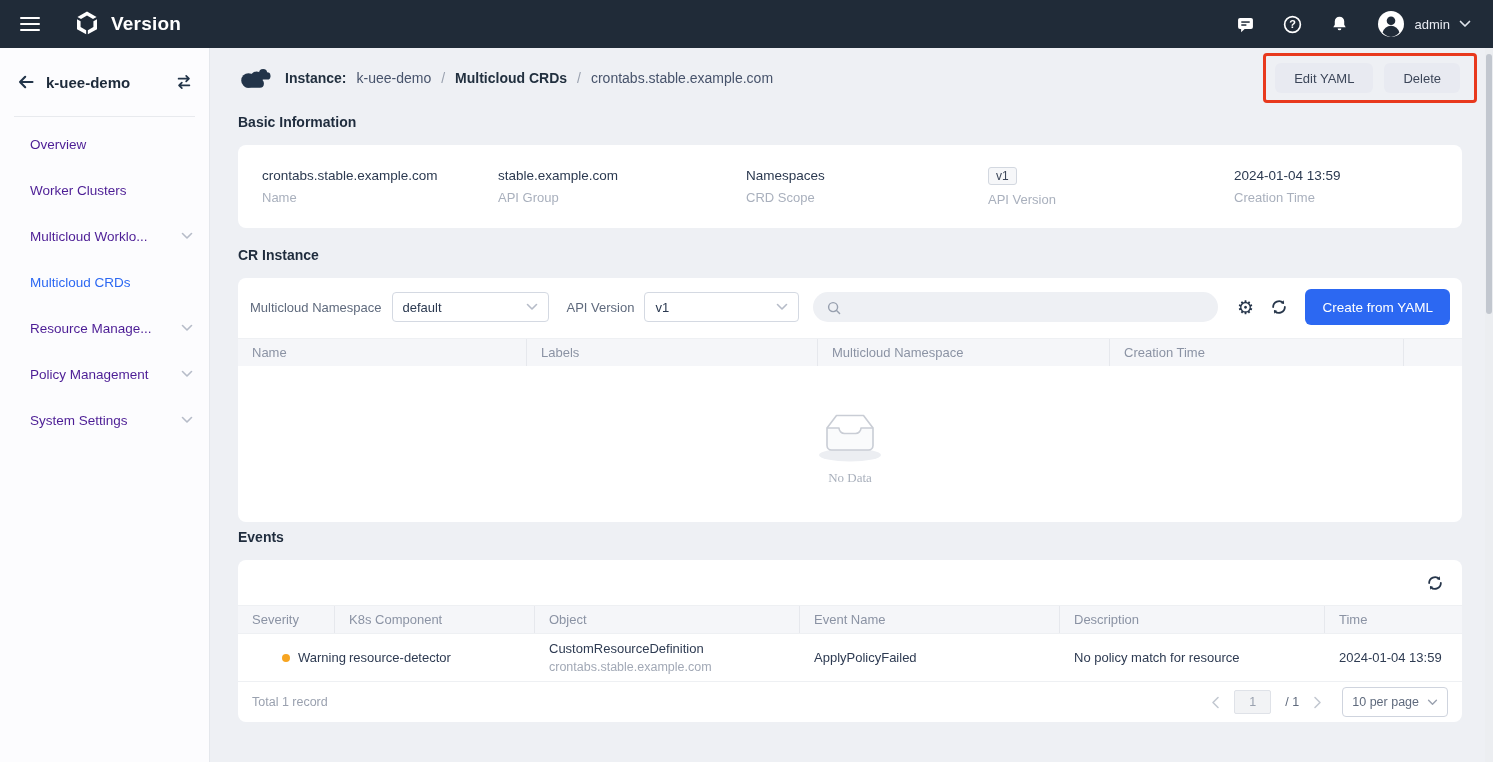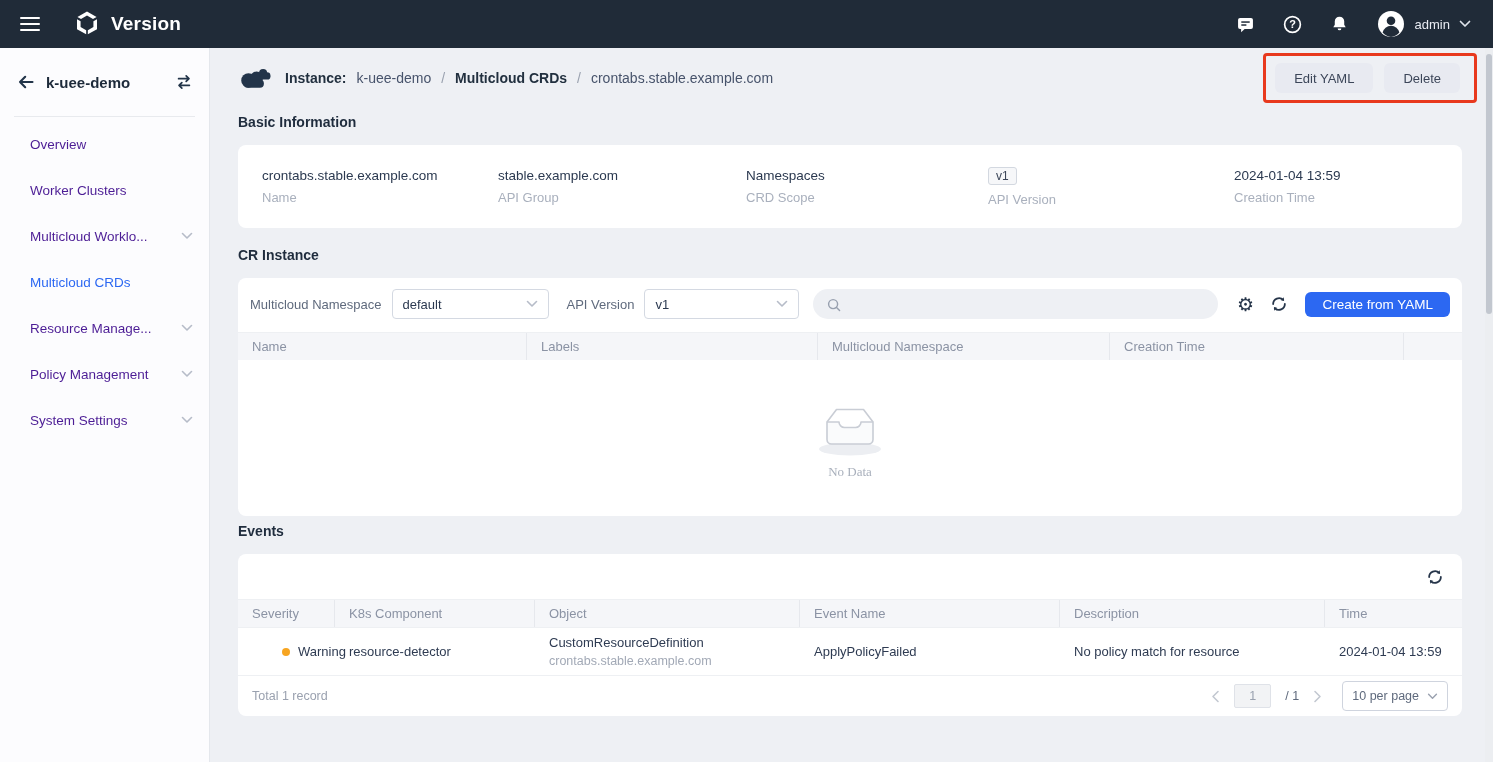--- a/index.html
+++ b/index.html
@@ -65,21 +65,21 @@
   .sel-ns { width:157px; }
   .sel-ver { width:155px; margin-right:14px; }
   .gap18 { width:18px; flex:none; }
   .search-box { flex:1; position:relative; margin-right:17px; }
   .search-box svg { position:absolute; left:12px; top:7px; }
   .search-input { width:100%; height:30px; border:none; outline:none; background:#eef0f4;
     border-radius:16px; padding:0 14px 0 36px; font-size:13px; color:#2b3950; font-family:inherit; }
   .tool-icon { width:20px; height:20px; display:flex; align-items:center; justify-content:center;
     cursor:pointer; margin-right:14px; }
   .gear-glyph { font-size:19px; color:#26354a; line-height:1; }
-  .primary-btn { height:25px; background:#2c68f2; color:#fff; border:none; border-radius:6px;
+  .primary-btn { height:36px; background:#2c68f2; color:#fff; border:none; border-radius:6px;
     padding:0 17px; font-size:13.5px; font-family:inherit; cursor:pointer; margin-left:2px; }
 
   .thead { display:grid; background:#f5f6f9; border-top:1px solid #eef0f3; }
   .th { font-size:13px; color:#8b93a4; padding:6px 0 6px 14px; border-right:1px solid #e6e8ed;
     white-space:nowrap; overflow:hidden; }
   .th:last-child { border-right:none; }
   .cr-grid { grid-template-columns:289px 291px 292px 294px 1fr; }
   .ev-grid { grid-template-columns:97px 200px 265px 260px 265px 1fr; }
 
   .empty-body { height:156px; display:flex; flex-direction:column; align-items:center;

